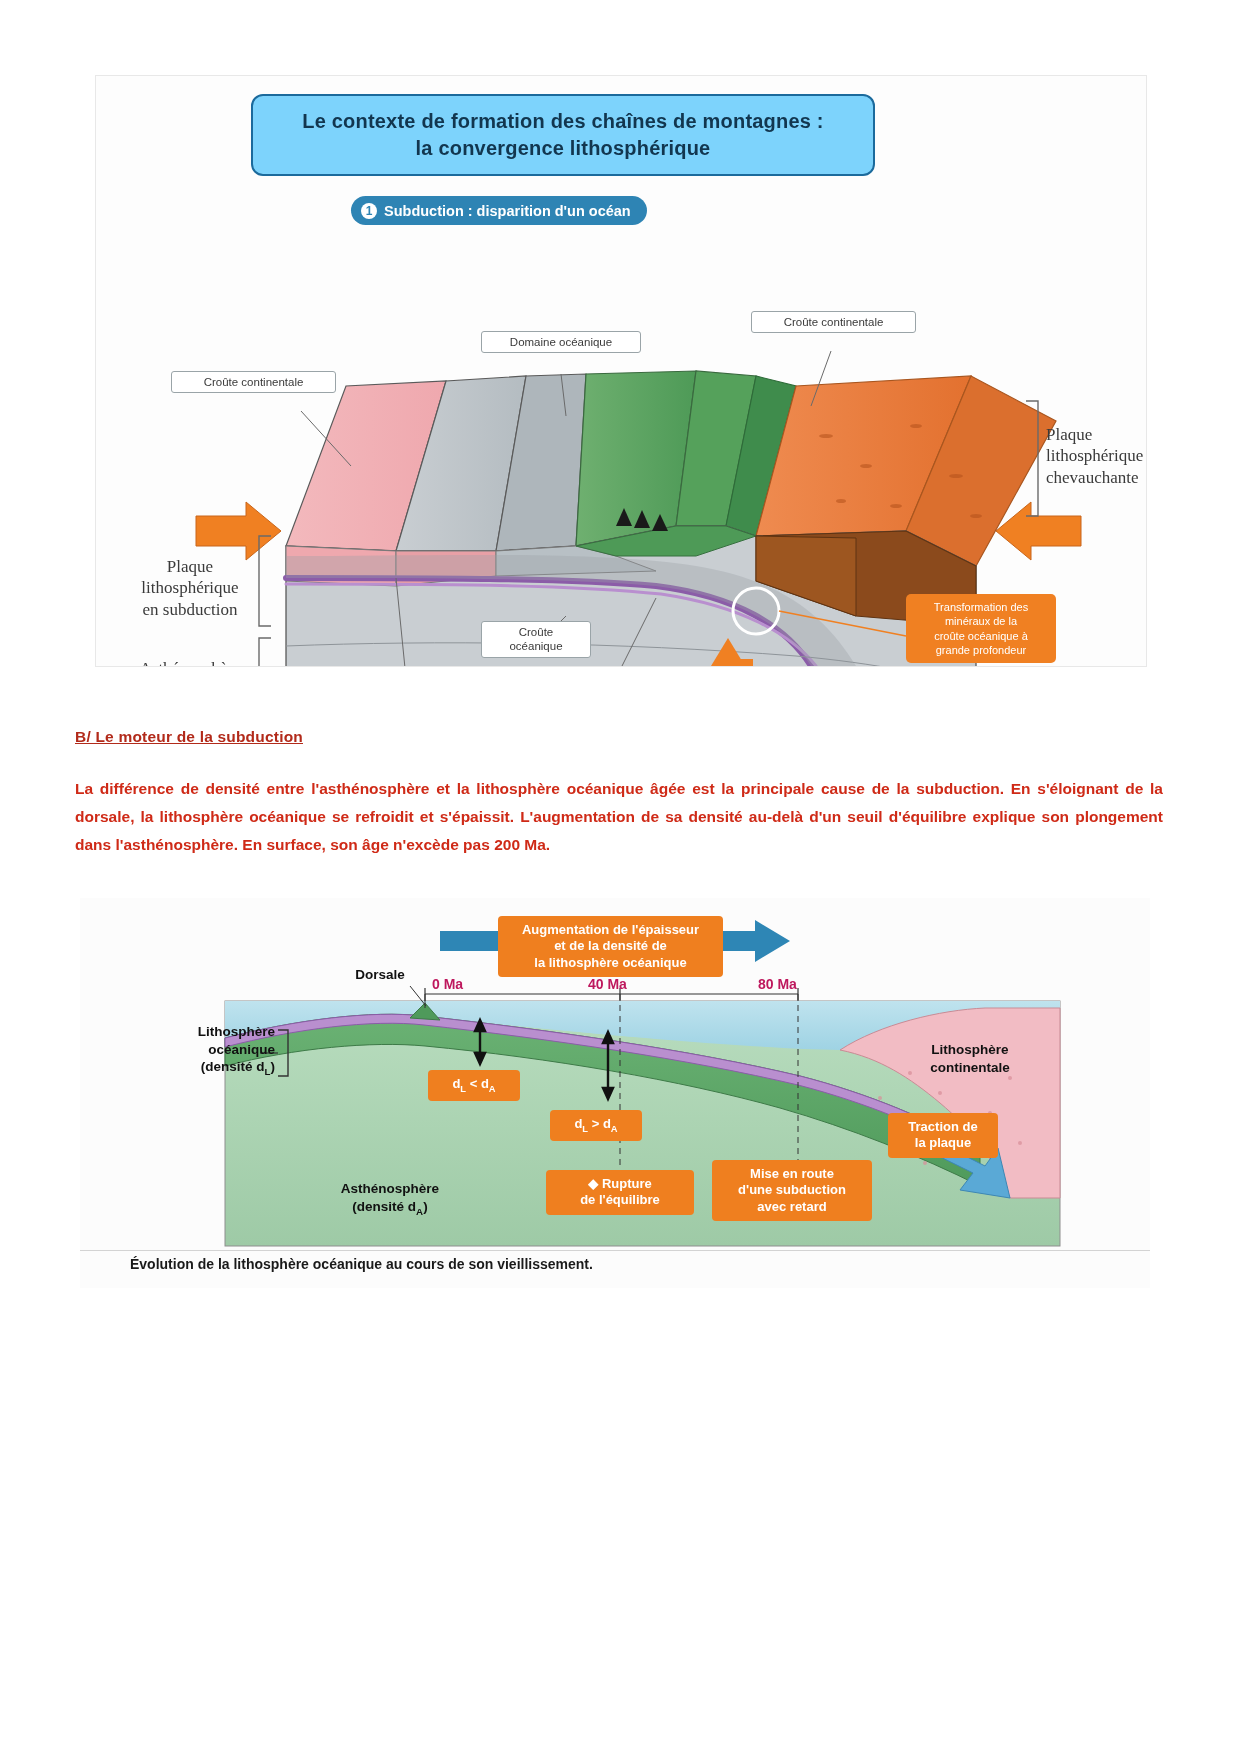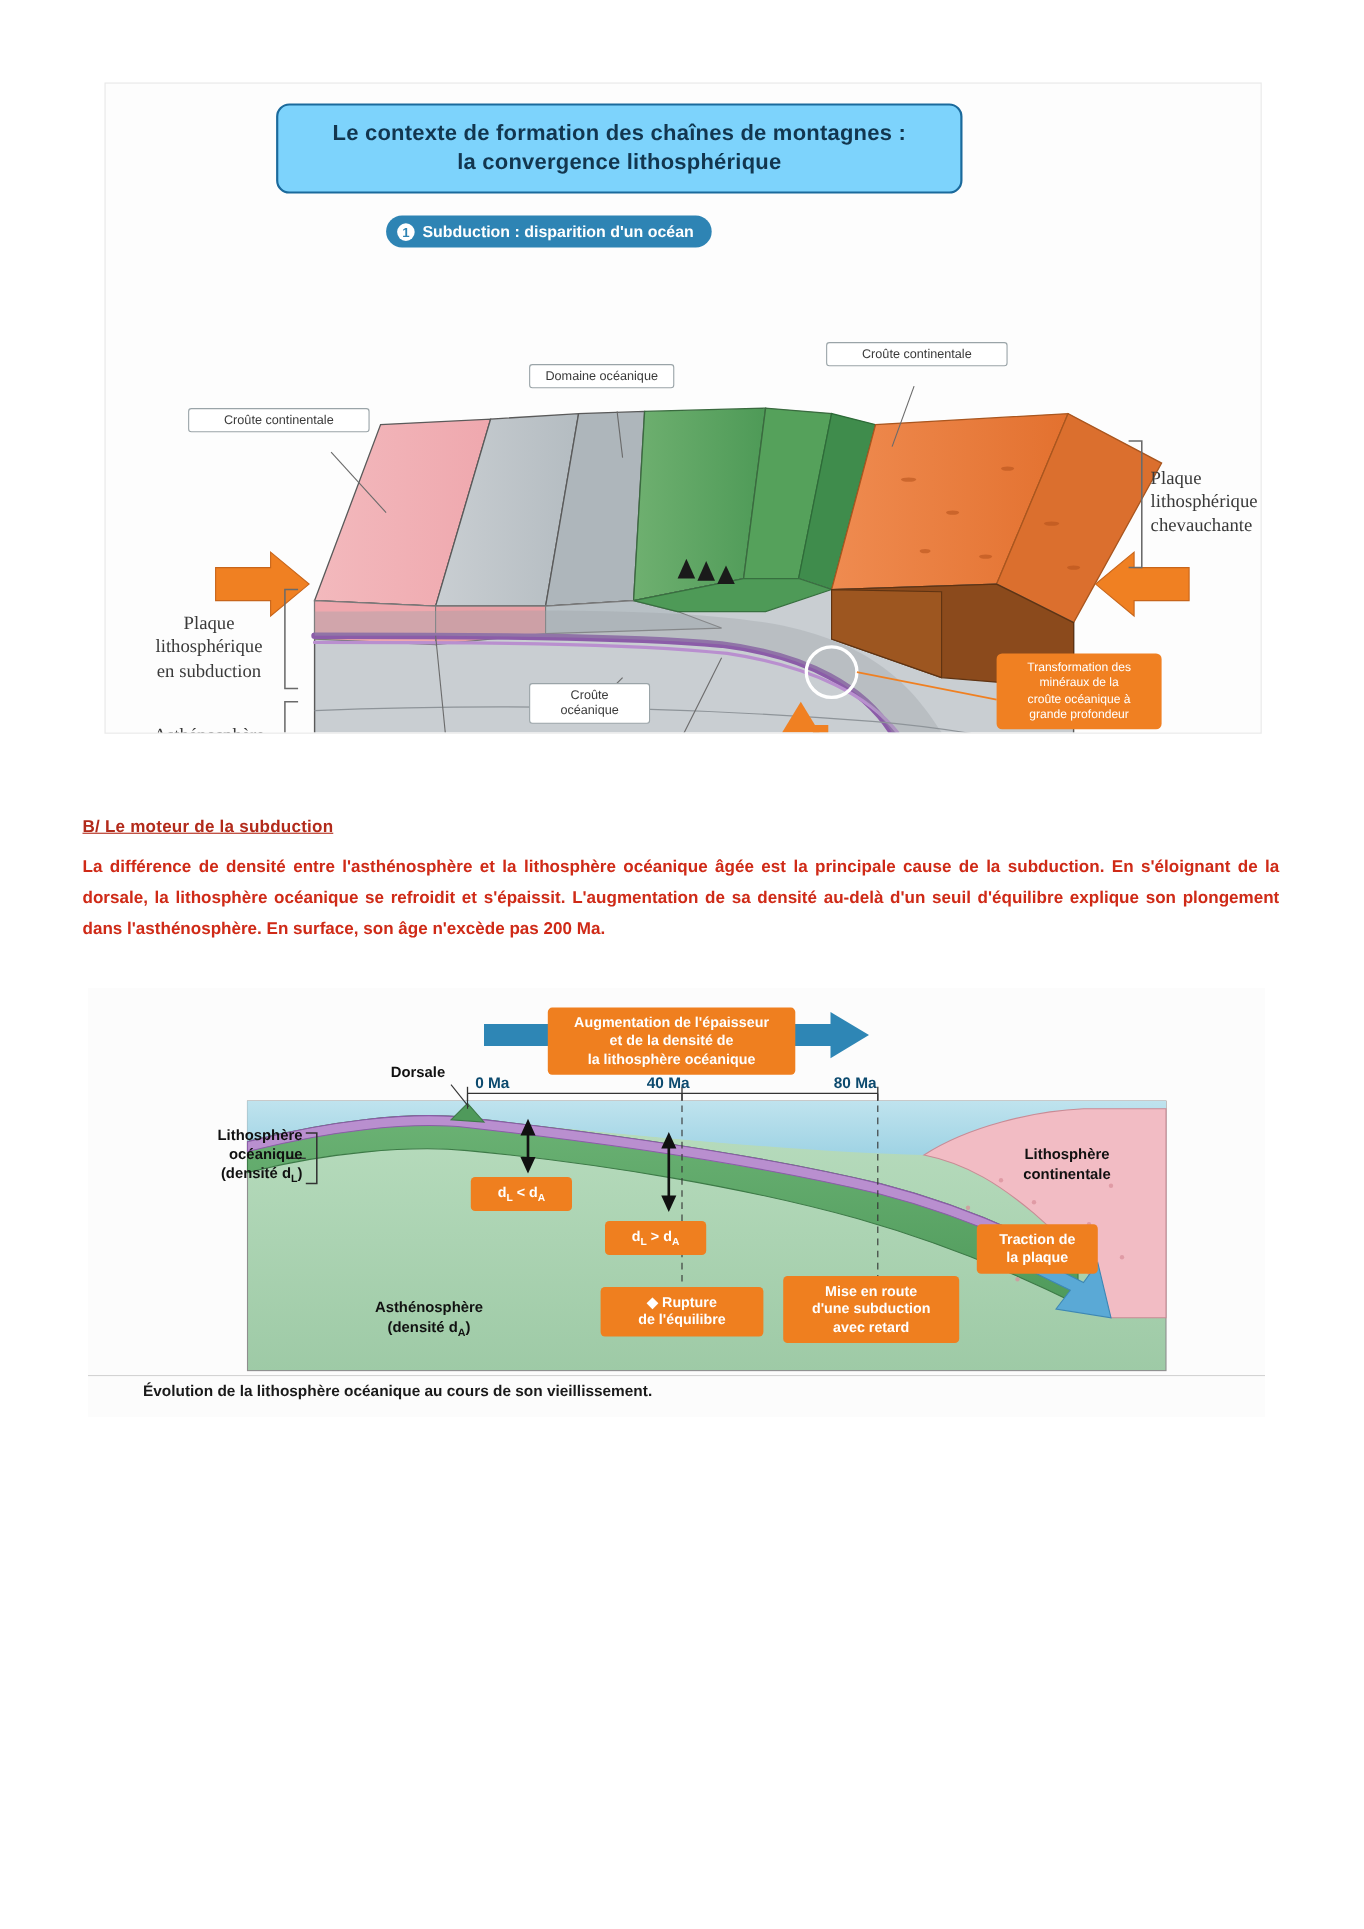--- a/index.html
+++ b/index.html
@@ -123,21 +123,20 @@
   
   .section-title {
     position: absolute;
     left: 75px;
     top: 728px;
     font-size: 15.5px;
     font-weight: bold;
     color: #b22a1a;
     text-decoration: underline;
     letter-spacing: 0.2px;
-    margin-top: 15px;
   }
   .body-text {
     position: absolute;
     left: 75px;
     top: 775px;
     width: 1088px;
     font-size: 15.5px;
     font-weight: bold;
     color: #cf2a17;
     line-height: 1.82;
@@ -192,21 +191,21 @@
     font-size: 13.5px;
     font-weight: bold;
     color: #111;
     line-height: 1.3;
     text-align: center;
   }
   .tick-lbl {
     position: absolute;
     font-size: 14px;
     font-weight: bold;
-    color: #0c4a6e;
+    color: #be185d;
     text-align: right;
   }
   sub { font-size: 0.72em; }
 </style>
 </head>
 <body>
 
 <div class="page">
 
   <div class="fig1">
@@ -310,21 +309,21 @@
         <line x1="465" y1="148" x2="470" y2="190" stroke="#6a6a6a" stroke-width="1"></line>
         <line x1="735" y1="125" x2="715" y2="180" stroke="#6a6a6a" stroke-width="1"></line>
         <line x1="430" y1="430" x2="470" y2="390" stroke="#6a6a6a" stroke-width="1"></line>
         <line x1="310" y1="452" x2="300" y2="352" stroke="#6a6a6a" stroke-width="1"></line>
         <line x1="520" y1="452" x2="560" y2="372" stroke="#6a6a6a" stroke-width="1"></line>
         <line x1="683" y1="385" x2="810" y2="410" stroke="#f08022" stroke-width="1.6"></line>
       </svg>
 
       
       <div class="lbl-box" style="left:75px; top:145px; width:165px;">Croûte continentale</div>
-      <div class="lbl-box" style="left:385px; top:105px; width:132px;">Domaine océanique</div>
+      <div class="lbl-box" style="left:385px; top:105px; width:160px;">Domaine océanique</div>
       <div class="lbl-box" style="left:655px; top:85px; width:165px;">Croûte continentale</div>
 
       <div class="lbl" style="left:950px; top:198px; width:115px; text-align:left; white-space:pre-line;">Plaque
 lithosphérique
 chevauchante</div>
       <div class="lbl" style="left:30px; top:330px; width:128px; text-align:center; white-space:pre-line;">Plaque
 lithosphérique
 en subduction</div>
       <div class="lbl" style="left:30px; top:432px; width:128px; text-align:center;">Asthénosphère</div>
 

